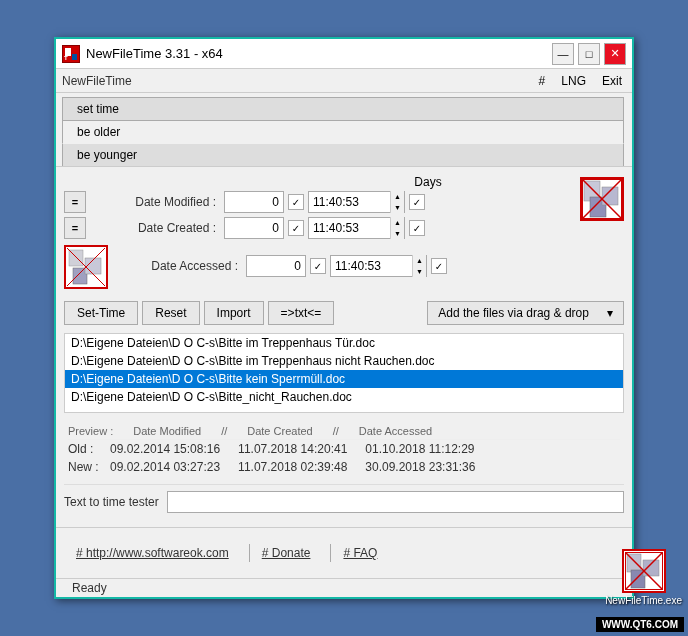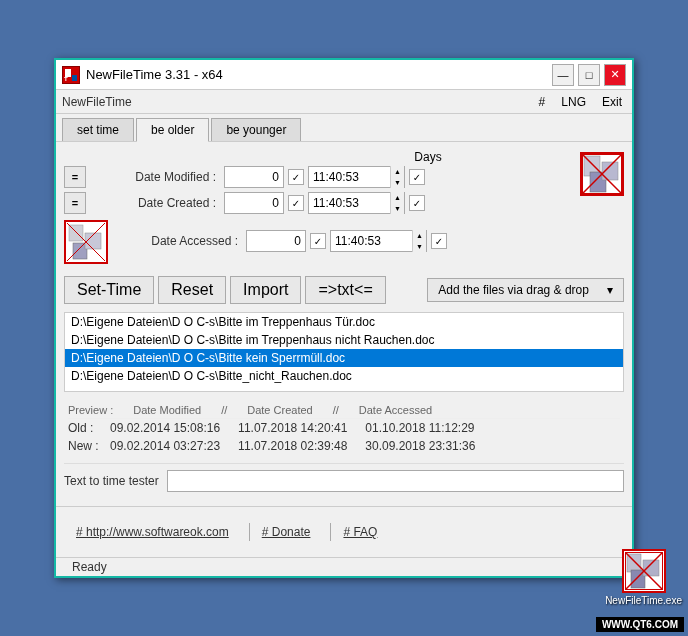--- a/index.html
+++ b/index.html
@@ -85,20 +85,21 @@
     .menu-bar-right {
       margin-left: auto;
       display: flex;
       gap: 8px;
     }
     .tabs-bar {
       display: flex;
       padding: 4px 6px 0;
       background: #f0f0f0;
       border-bottom: 1px solid #ccc;
+      flex-direction: column;
     }
     .tab {
       padding: 4px 14px;
       border: 1px solid #aaa;
       border-bottom: none;
       cursor: pointer;
       background: #ddd;
       margin-right: 2px;
       font-size: 12px;
     }
@@ -181,21 +182,21 @@
       display: flex;
       align-items: center;
       margin: 8px 0;
       gap: 4px;
     }
     .action-btn {
       padding: 4px 12px;
       border: 1px solid #aaa;
       background: #e8e8e8;
       cursor: pointer;
-      font-size: 16px;
+      font-size: 12px;
     }
     .drag-drop-btn {
       margin-left: auto;
       padding: 4px 10px;
       border: 1px solid #aaa;
       background: #e8e8e8;
       cursor: pointer;
       font-size: 12px;
       display: flex;
       align-items: flex-end;

